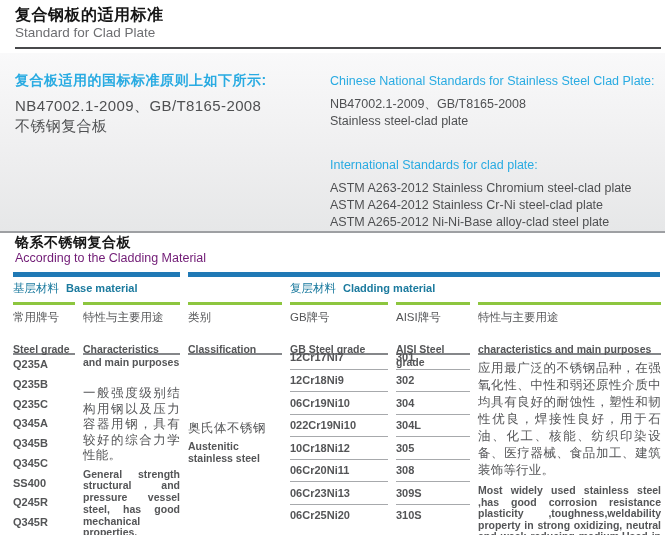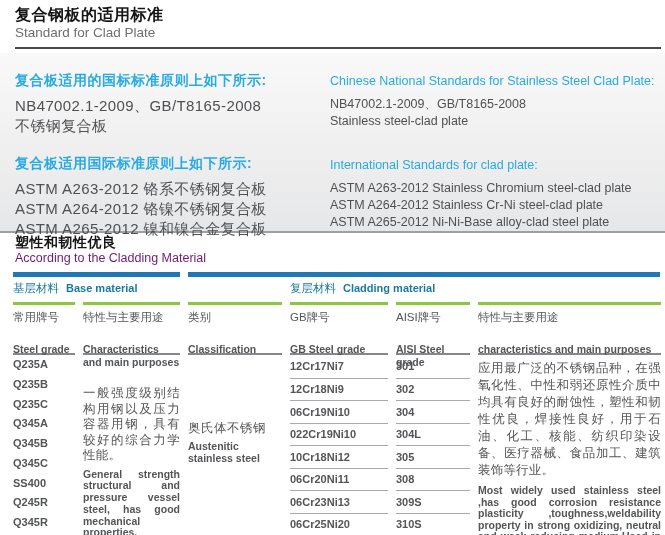--- a/index.html
+++ b/index.html
@@ -47,21 +47,21 @@
   .col-head .zh{font-size:11.5px;}
   .col-head .en{font-size:10.5px;font-weight:bold;line-height:12.5px;margin-top:18px;}
   .grades{position:absolute;top:358px;height:170px;display:flex;flex-direction:column;
     justify-content:space-between;font-size:11px;font-weight:bold;color:#545557;}
   .base-char{position:absolute;top:386px;}
   .para-zh{font-size:12.5px;line-height:15.5px;text-align:justify;color:#545557;letter-spacing:.2px;}
   .para-en{font-size:10.5px;font-weight:bold;line-height:11.8px;text-align:justify;color:#545557;margin-top:5px;}
   .classification{position:absolute;top:420px;}
   .classification .zh{font-size:12.5px;color:#545557;letter-spacing:.5px;}
   .classification .en{font-size:10.5px;font-weight:bold;line-height:12px;margin-top:3px;color:#545557;}
-  .grade-rows{position:absolute;top:355px;height:180px;}
+  .grade-rows{position:absolute;top:346px;height:180px;}
   .grade-row{height:22.5px;box-sizing:border-box;display:flex;align-items:center;
     font-size:11px;font-weight:bold;color:#545557;}
   .grade-row + .grade-row{border-top:1px solid #a7a9ac;}
   .clad-char{position:absolute;top:360px;}
   .clad-char .para-zh{line-height:17px;}
   .clad-char .para-en{line-height:11.6px;margin-top:6px;}
 </style>
 </head>
 <body>
 
@@ -79,39 +79,31 @@
         <div>不锈钢复合板</div>
       </div>
     </div>
     <div class="std b2">
       <div class="std-heading-en">Chinese National Standards for Stainless Steel Clad Plate:</div>
       <div class="std-lines-en">
         <div>NB47002.1-2009、GB/T8165-2008</div>
         <div>Stainless steel-clad plate</div>
       </div>
     </div>
-    <div class="std b3">
-      <div class="std-heading-zh">复合板适用国际标准原则上如下所示:</div>
-      <div class="std-lines-zh">
-        <div>ASTM A263-2012 铬系不锈钢复合板</div>
-        <div>ASTM A264-2012 铬镍不锈钢复合板</div>
-        <div>ASTM A265-2012 镍和镍合金复合板</div>
-      </div>
-    </div>
     <div class="std b4">
       <div class="std-heading-en">International Standards for clad plate:</div>
       <div class="std-lines-en">
         <div>ASTM A263-2012 Stainless Chromium steel-clad plate</div>
         <div>ASTM A264-2012 Stainless Cr-Ni steel-clad plate</div>
         <div>ASTM A265-2012 Ni-Ni-Base alloy-clad steel plate</div>
       </div>
     </div>
   </div>
 
-  <div class="sec-title-zh">塑性和韧性优良</div>
+  <div class="sec-title-zh">铬系不锈钢复合板</div>
   <div class="sec-title-en">According to the Cladding Material</div>
 
   <div class="bar-blue bleft"></div>
   <div class="bar-blue bright"></div>
   <div class="group-label gleft">
     <span class="zh">基层材料</span>
     <span class="en">Base material</span>
   </div>
   <div class="group-label gright">
     <span class="zh">复层材料</span>

